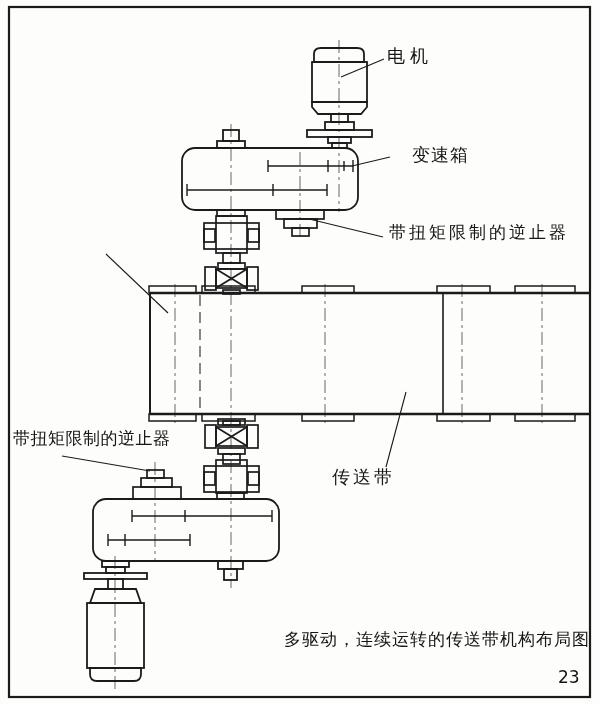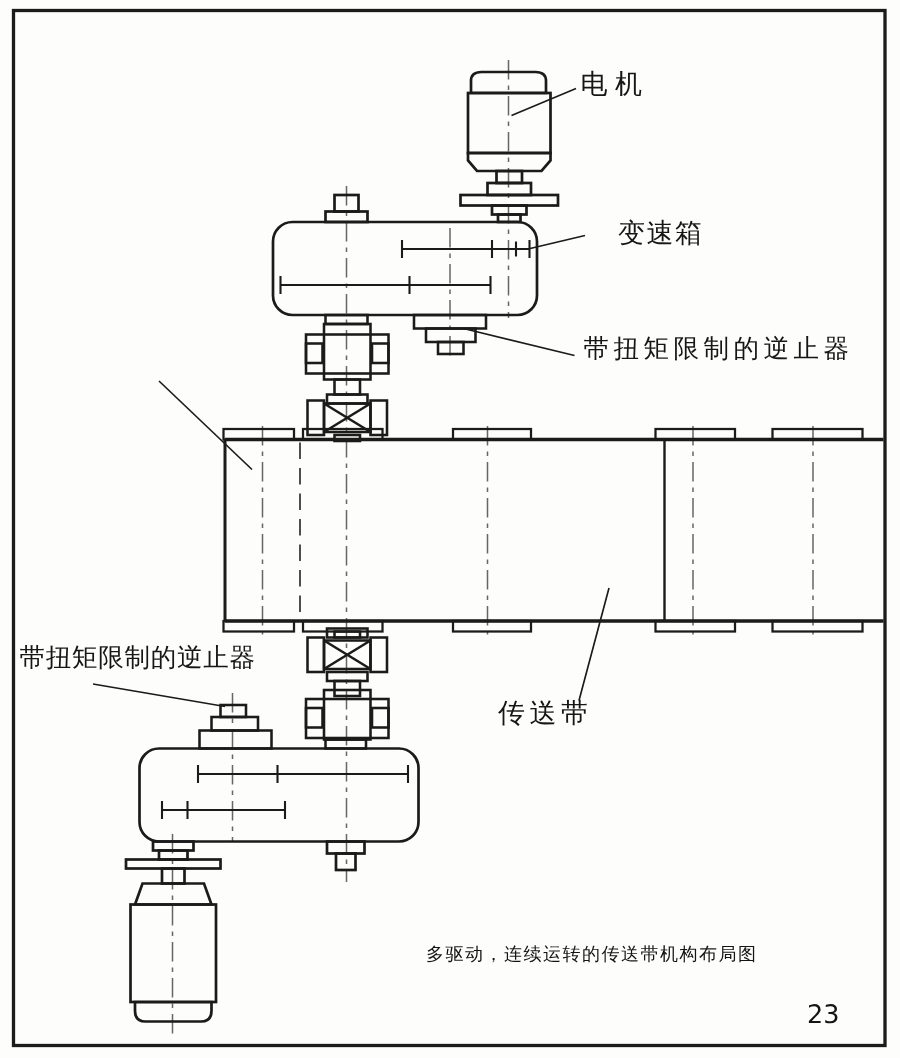--- a/index.html
+++ b/index.html
@@ -18,28 +18,28 @@
     font-size:18px;
     letter-spacing:2px;
     white-space:nowrap;
     color:#161616;
     line-height:1.1;
   }
   .lbl.small{font-size:17px;letter-spacing:1px;}
   .caption{
     position:absolute;
     left:284px;top:628px;
-    font-size:12px;
+    font-size:17px;
     letter-spacing:1px;
     white-space:nowrap;
     color:#141414;
   }
   .page-number{
     position:absolute;
-    left:538px;top:667px;
+    left:558px;top:667px;
     font-size:17px;
     font-family:"DejaVu Sans","Liberation Sans",sans-serif;
     color:#141414;
   }
 </style>
 </head>
 <body>
 
 <div class="stage">
 
@@ -190,18 +190,18 @@
 
   <div class="lbl" style="left:387px;top:47px;letter-spacing:5px;">电机</div>
 
   <div class="lbl" style="left:412px;top:146px;letter-spacing:1px;">变速箱</div>
 
   <div class="lbl small" style="left:389px;top:224px;letter-spacing:3px;">带扭矩限制的逆止器</div>
 
 
   <div class="lbl small" style="left:13px;top:430px;letter-spacing:0.5px;">带扭矩限制的逆止器</div>
 
-  <div class="lbl" style="left:332px;top:468px;letter-spacing:3px;font-family:Liberation Mono, monospace;">传送带</div>
+  <div class="lbl" style="left:332px;top:468px;letter-spacing:3px;">传送带</div>
 
   <div class="caption">多驱动，连续运转的传送带机构布局图</div>
   <div class="page-number">23</div>
 
 </div>
 
 </body></html>

